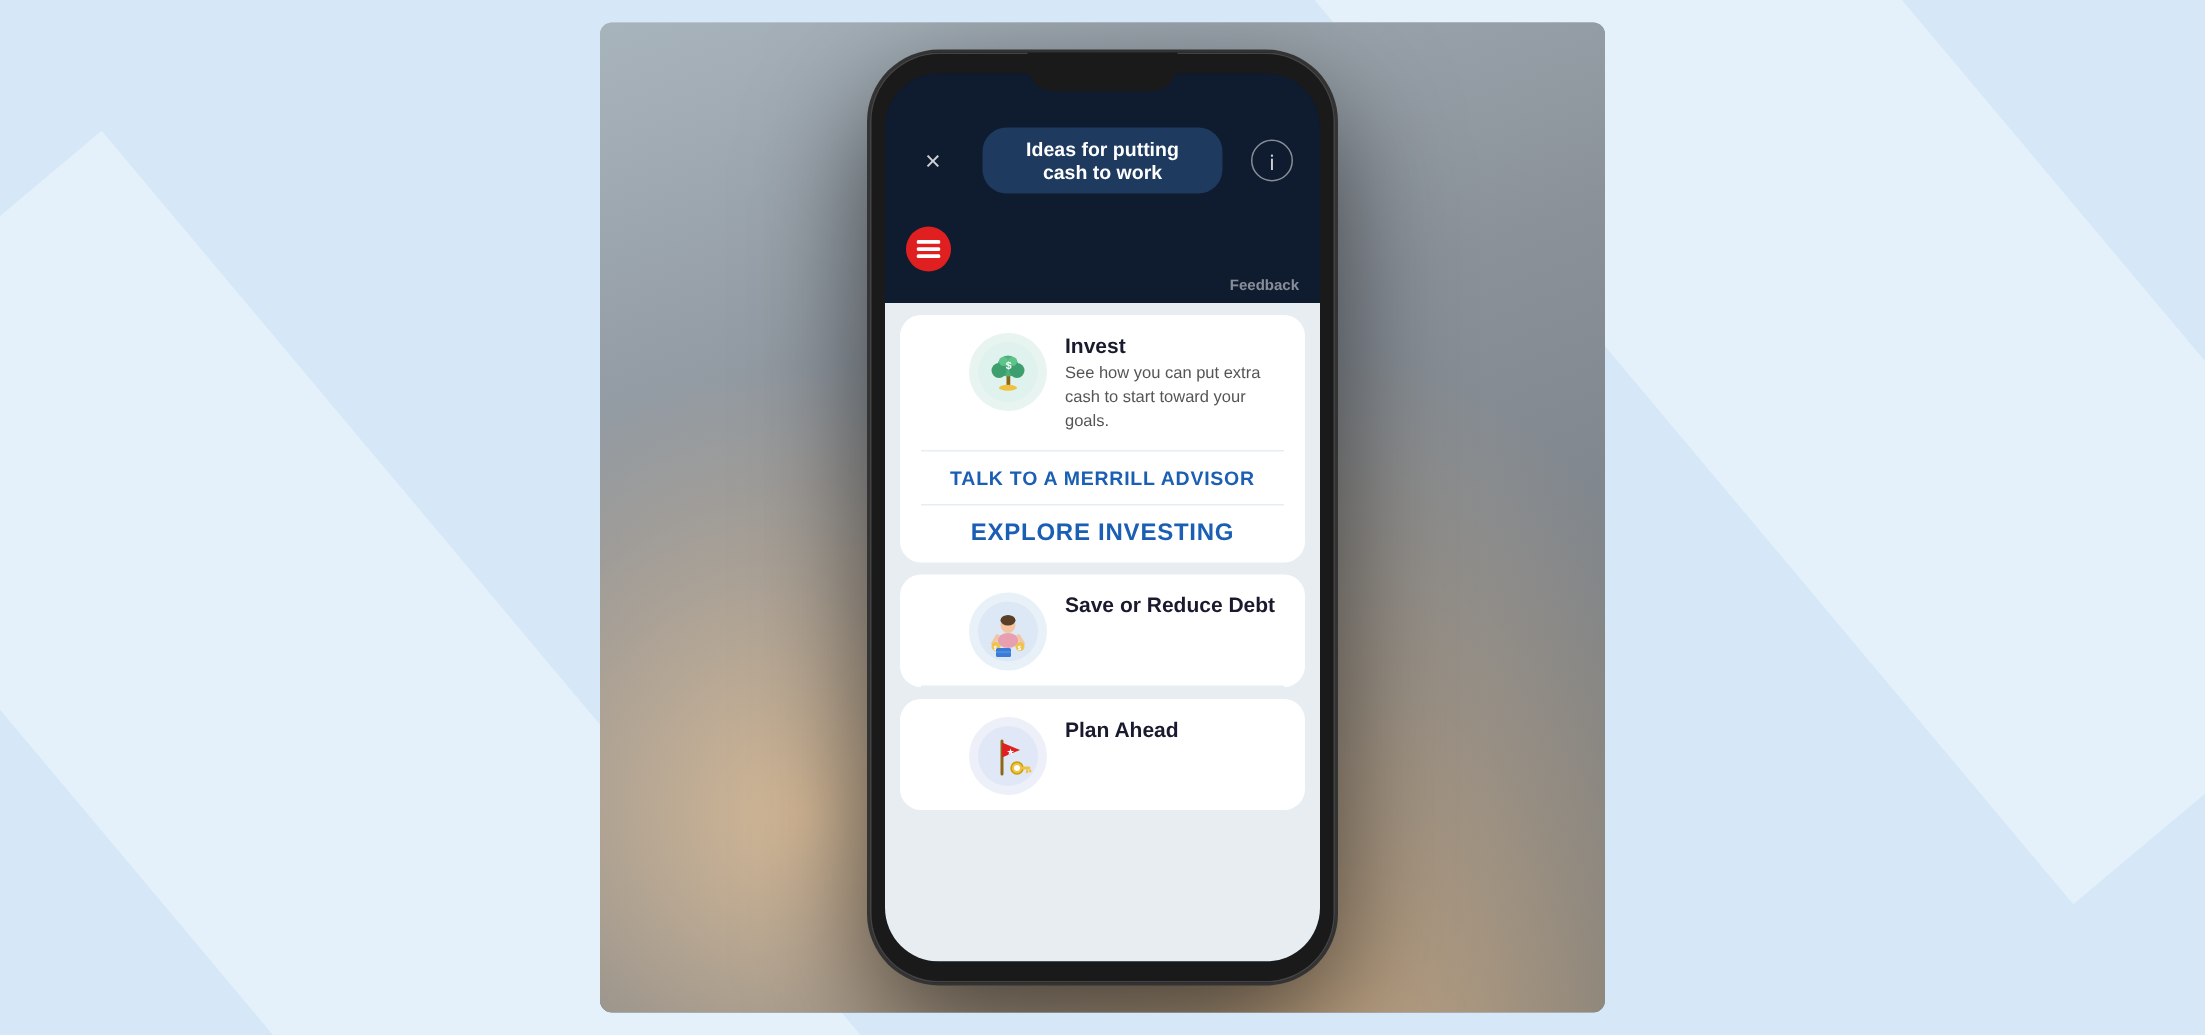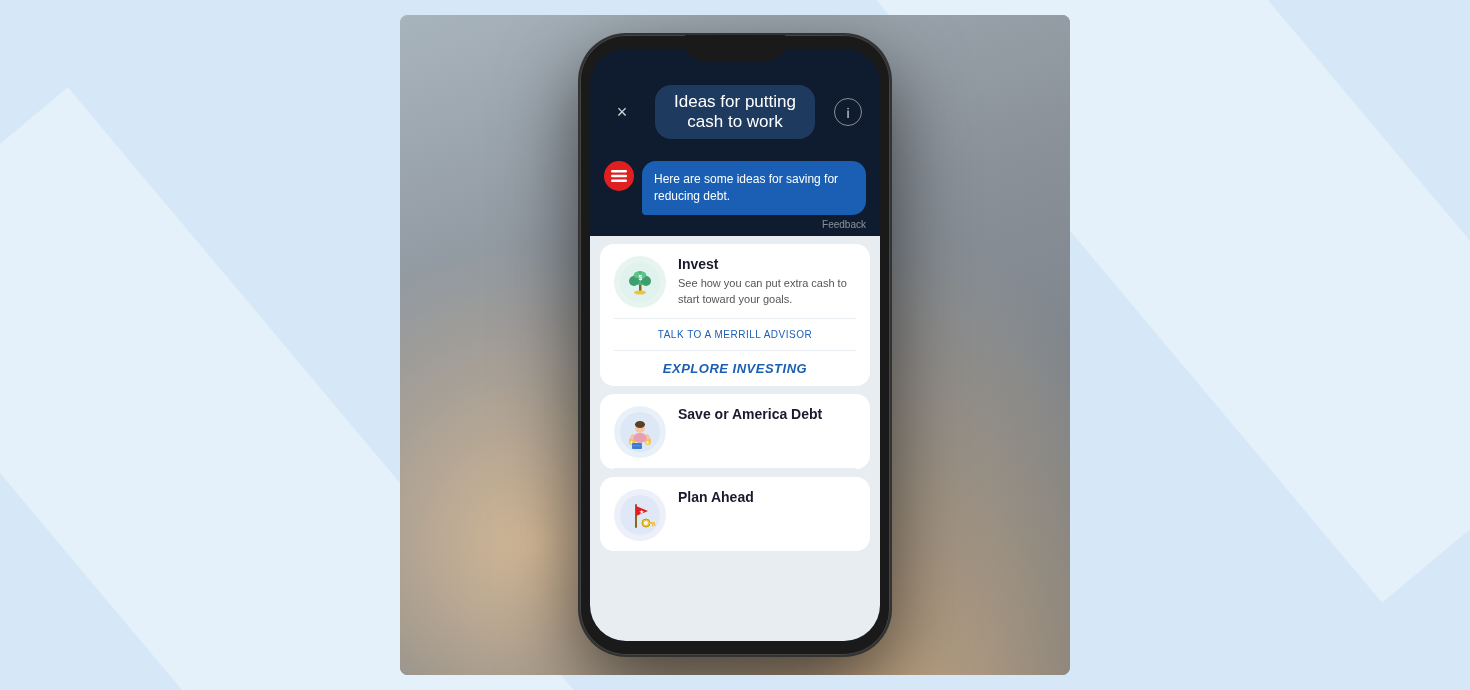--- a/index.html
+++ b/index.html
@@ -128,22 +128,22 @@
       display: flex;
       align-items: center;
       justify-content: center;
     }
 
     .header-title-bubble {
       background: #1e3a5f;
       border-radius: 16px;
       padding: 7px 14px;
       color: #ffffff;
-      font-size: 17px;
-      font-weight: 400;
+      font-size: 13px;
+      font-weight: 700;
       text-align: center;
       max-width: 160px;
     }
 
     
     .chat-area {
       background: #0f1b2e;
       padding: 10px 14px 0;
       flex-shrink: 0;
     }
@@ -177,20 +177,21 @@
 
     .feedback-row {
       display: flex;
       justify-content: flex-end;
       padding: 4px 0 6px;
     }
 
     .feedback-text {
       color: rgba(255,255,255,0.5);
       font-size: 10px;
+      font-weight: bold;
     }
 
     
     .cards-area {
       background: #e8edf2;
       flex: 1;
       overflow-y: auto;
       padding: 8px 10px;
       display: flex;
       flex-direction: column;
@@ -201,20 +202,21 @@
       background: #ffffff;
       border-radius: 14px;
       overflow: hidden;
     }
 
     .card-body {
       padding: 12px 14px 10px;
       display: flex;
       gap: 12px;
       align-items: flex-start;
+      margin-left: 32px;
     }
 
     .card-icon-circle {
       width: 52px;
       height: 52px;
       border-radius: 50%;
       flex-shrink: 0;
       display: flex;
       align-items: center;
       justify-content: center;
@@ -242,50 +244,49 @@
       line-height: 1.45;
     }
 
     .card-divider {
       height: 1px;
       background: #e8edf2;
       margin: 0 14px;
     }
 
     .card-action {
-      display: flex;
-      align-items: center;
-      justify-content: center;
-      padding: 10px;
-      color: #1a5fb4;
-      font-size: 10px;
-      font-weight: 400;
-      letter-spacing: 0.5px;
-      text-transform: uppercase;
-      cursor: pointer;
-    }
-
-    .card-action-divider {
-      height: 1px;
-      background: #e8edf2;
-      margin: 0 14px;
-    }
-
-    .card-action-secondary {
       display: flex;
       align-items: center;
       justify-content: center;
       padding: 10px;
       color: #1a5fb4;
       font-size: 13px;
       font-weight: 700;
       letter-spacing: 0.5px;
       text-transform: uppercase;
       cursor: pointer;
-      font-style: italic;
+    }
+
+    .card-action-divider {
+      height: 1px;
+      background: #e8edf2;
+      margin: 0 14px;
+    }
+
+    .card-action-secondary {
+      display: flex;
+      align-items: center;
+      justify-content: center;
+      padding: 10px;
+      color: #1a5fb4;
+      font-size: 16px;
+      font-weight: 700;
+      letter-spacing: 0.5px;
+      text-transform: uppercase;
+      cursor: pointer;
     }
   </style>
 </head>
 <body>
 
 <div class="bg-stripe bg-stripe-1"></div>
 <div class="bg-stripe bg-stripe-2"></div>
 
 <div class="photo-bg">
   <div class="hand-bg"></div>
@@ -310,23 +311,20 @@
       <div class="chat-area">
         <div class="chat-message-row">
           <div class="chat-avatar">
 
             <svg width="16" height="12" viewBox="0 0 16 12">
               <rect x="0" y="0" width="16" height="2.5" rx="1.25" fill="white"></rect>
               <rect x="0" y="4.75" width="16" height="2.5" rx="1.25" fill="white"></rect>
               <rect x="0" y="9.5" width="16" height="2.5" rx="1.25" fill="white"></rect>
             </svg>
           </div>
-          <div class="chat-bubble">
-            <span>Here are some ideas for saving for reducing debt.</span>
-          </div>
         </div>
         <div class="feedback-row">
           <span class="feedback-text">Feedback</span>
         </div>
       </div>
 
       <div class="cards-area">
 
         <div class="card">
           <div class="card-body">
@@ -378,21 +376,21 @@
                 <circle cx="12" cy="30" r="3" fill="#f0c040" opacity="0.9"></circle>
                 <text x="10.5" y="32" font-size="4" fill="white" font-weight="bold">$</text>
                 <circle cx="28" cy="30" r="3" fill="#f0c040" opacity="0.9"></circle>
                 <text x="26.5" y="32" font-size="4" fill="white" font-weight="bold">$</text>
 
                 <rect x="12" y="31" width="10" height="6" rx="1" fill="#3a7bd5"></rect>
                 <rect x="12" y="33" width="10" height="1.5" fill="#5a9bf5" opacity="0.5"></rect>
               </svg>
             </div>
             <div class="card-text-group">
-              <div class="card-title">Save or America Debt</div>
+              <div class="card-title">Save or Reduce Debt</div>
             </div>
           </div>
           <div class="card-divider"></div>
         </div>
 
         <div class="card">
           <div class="card-body">
             <div class="card-icon-circle icon-plan">
               <svg width="40" height="40" viewBox="0 0 40 40">
                 <circle cx="20" cy="20" r="20" fill="#e0e8f8"></circle>

